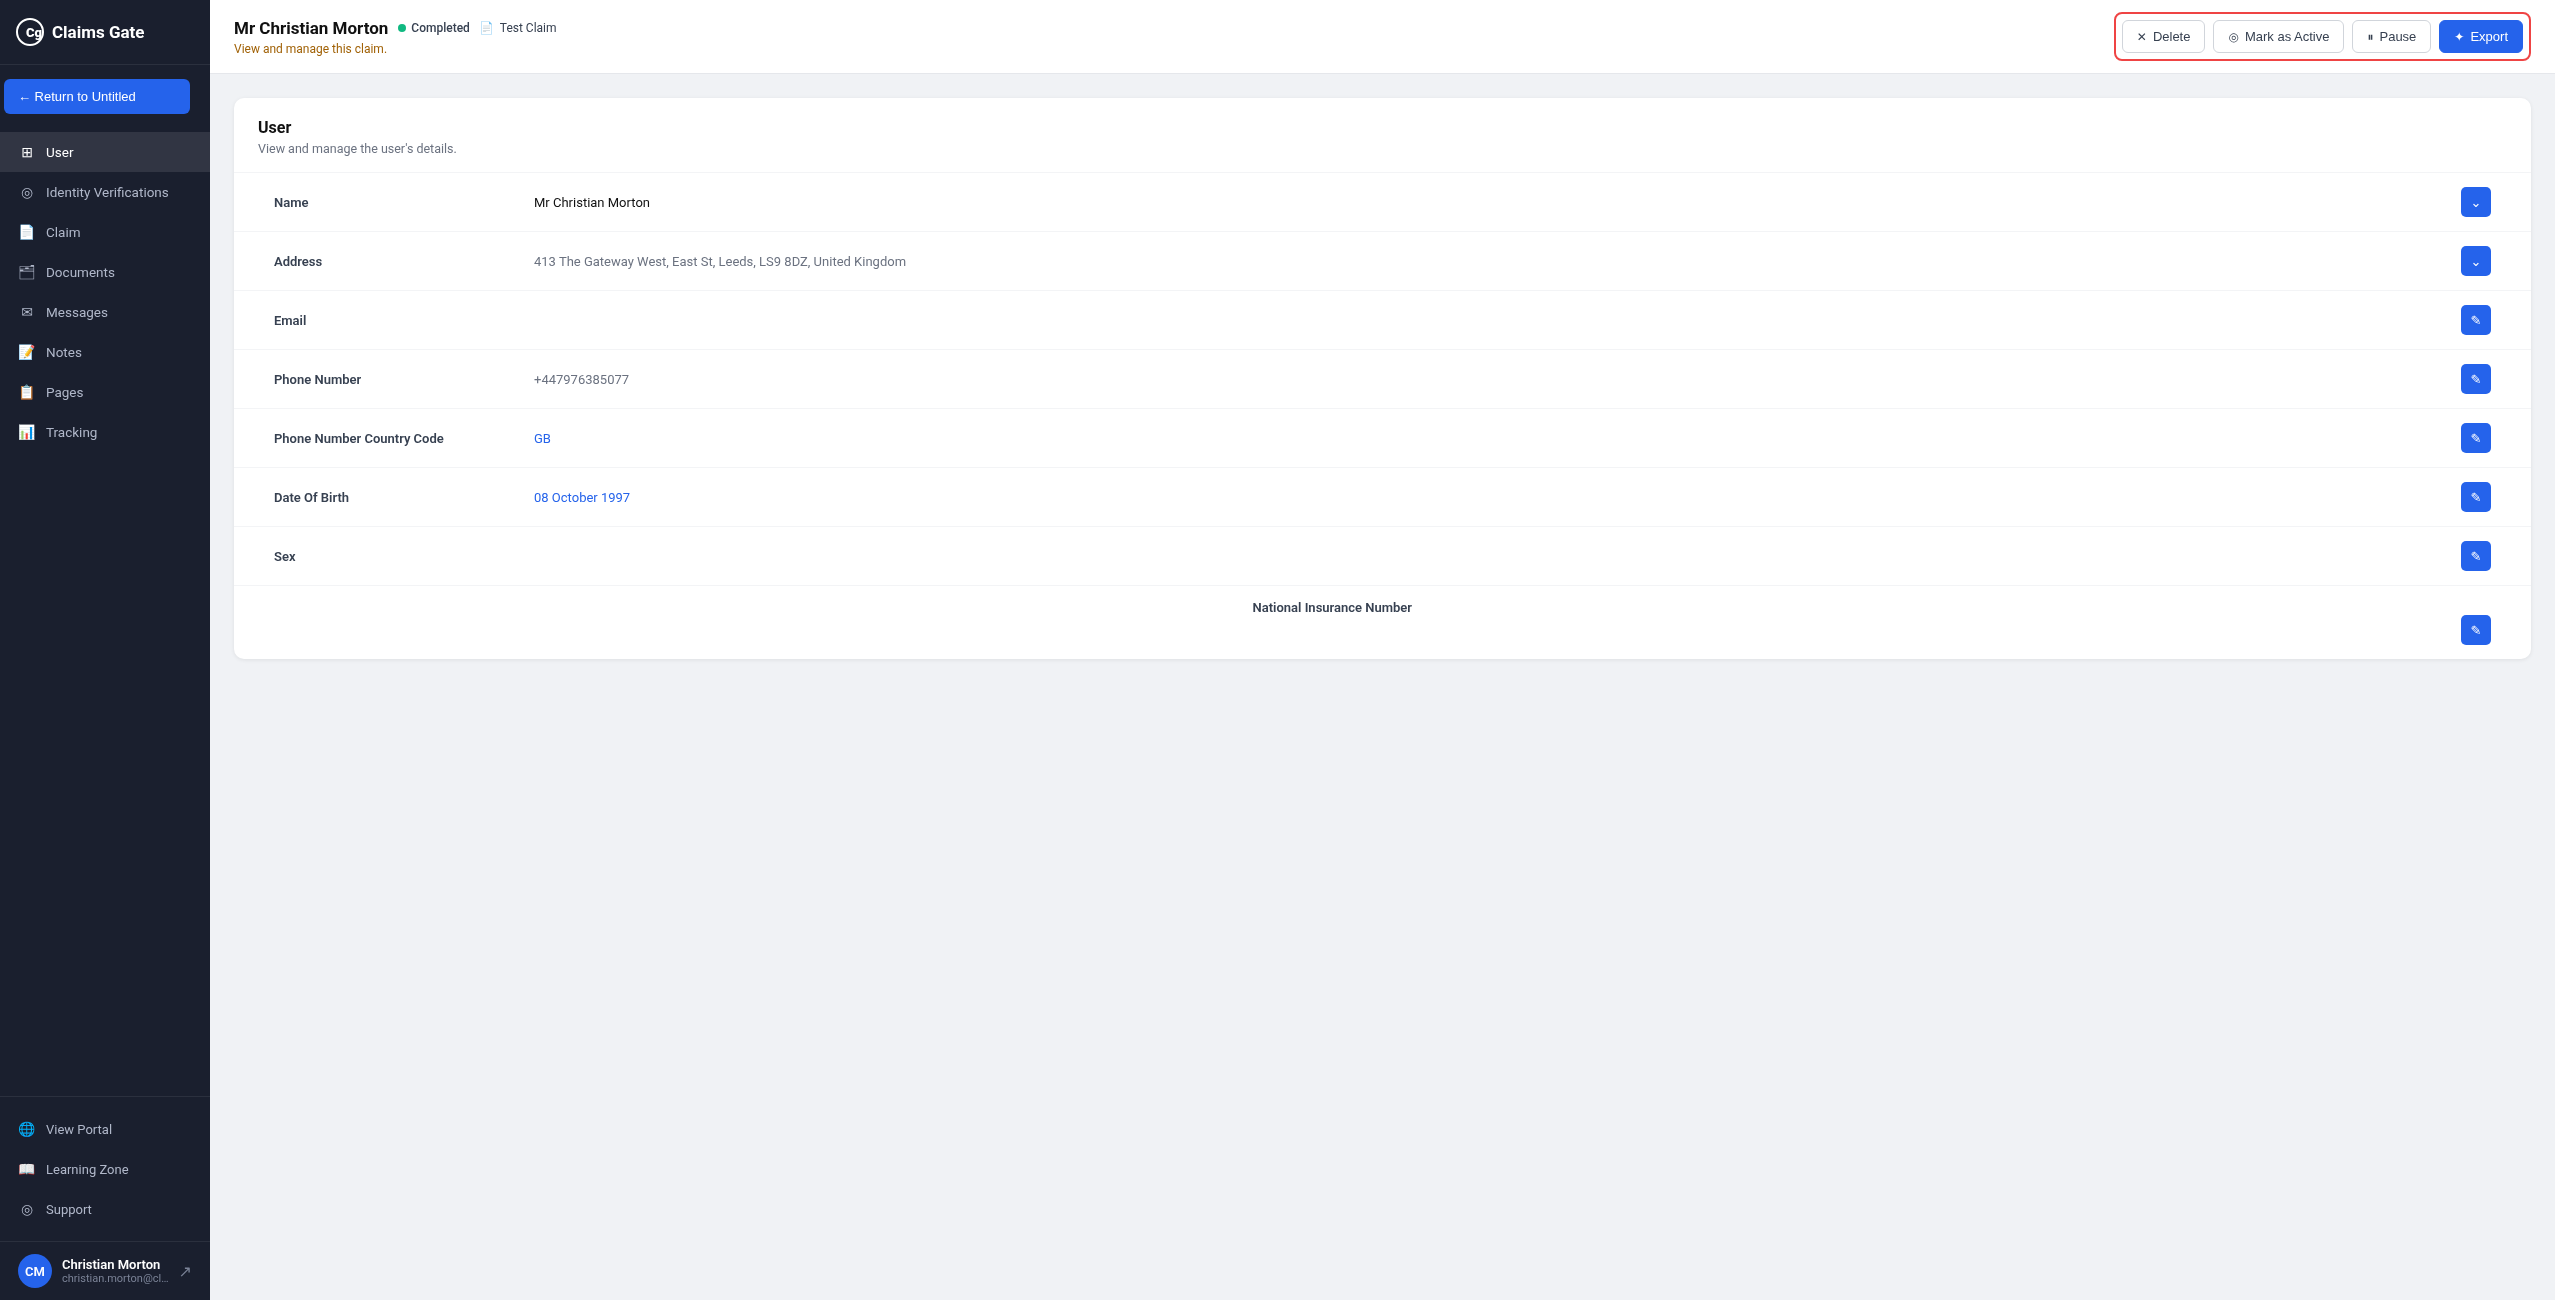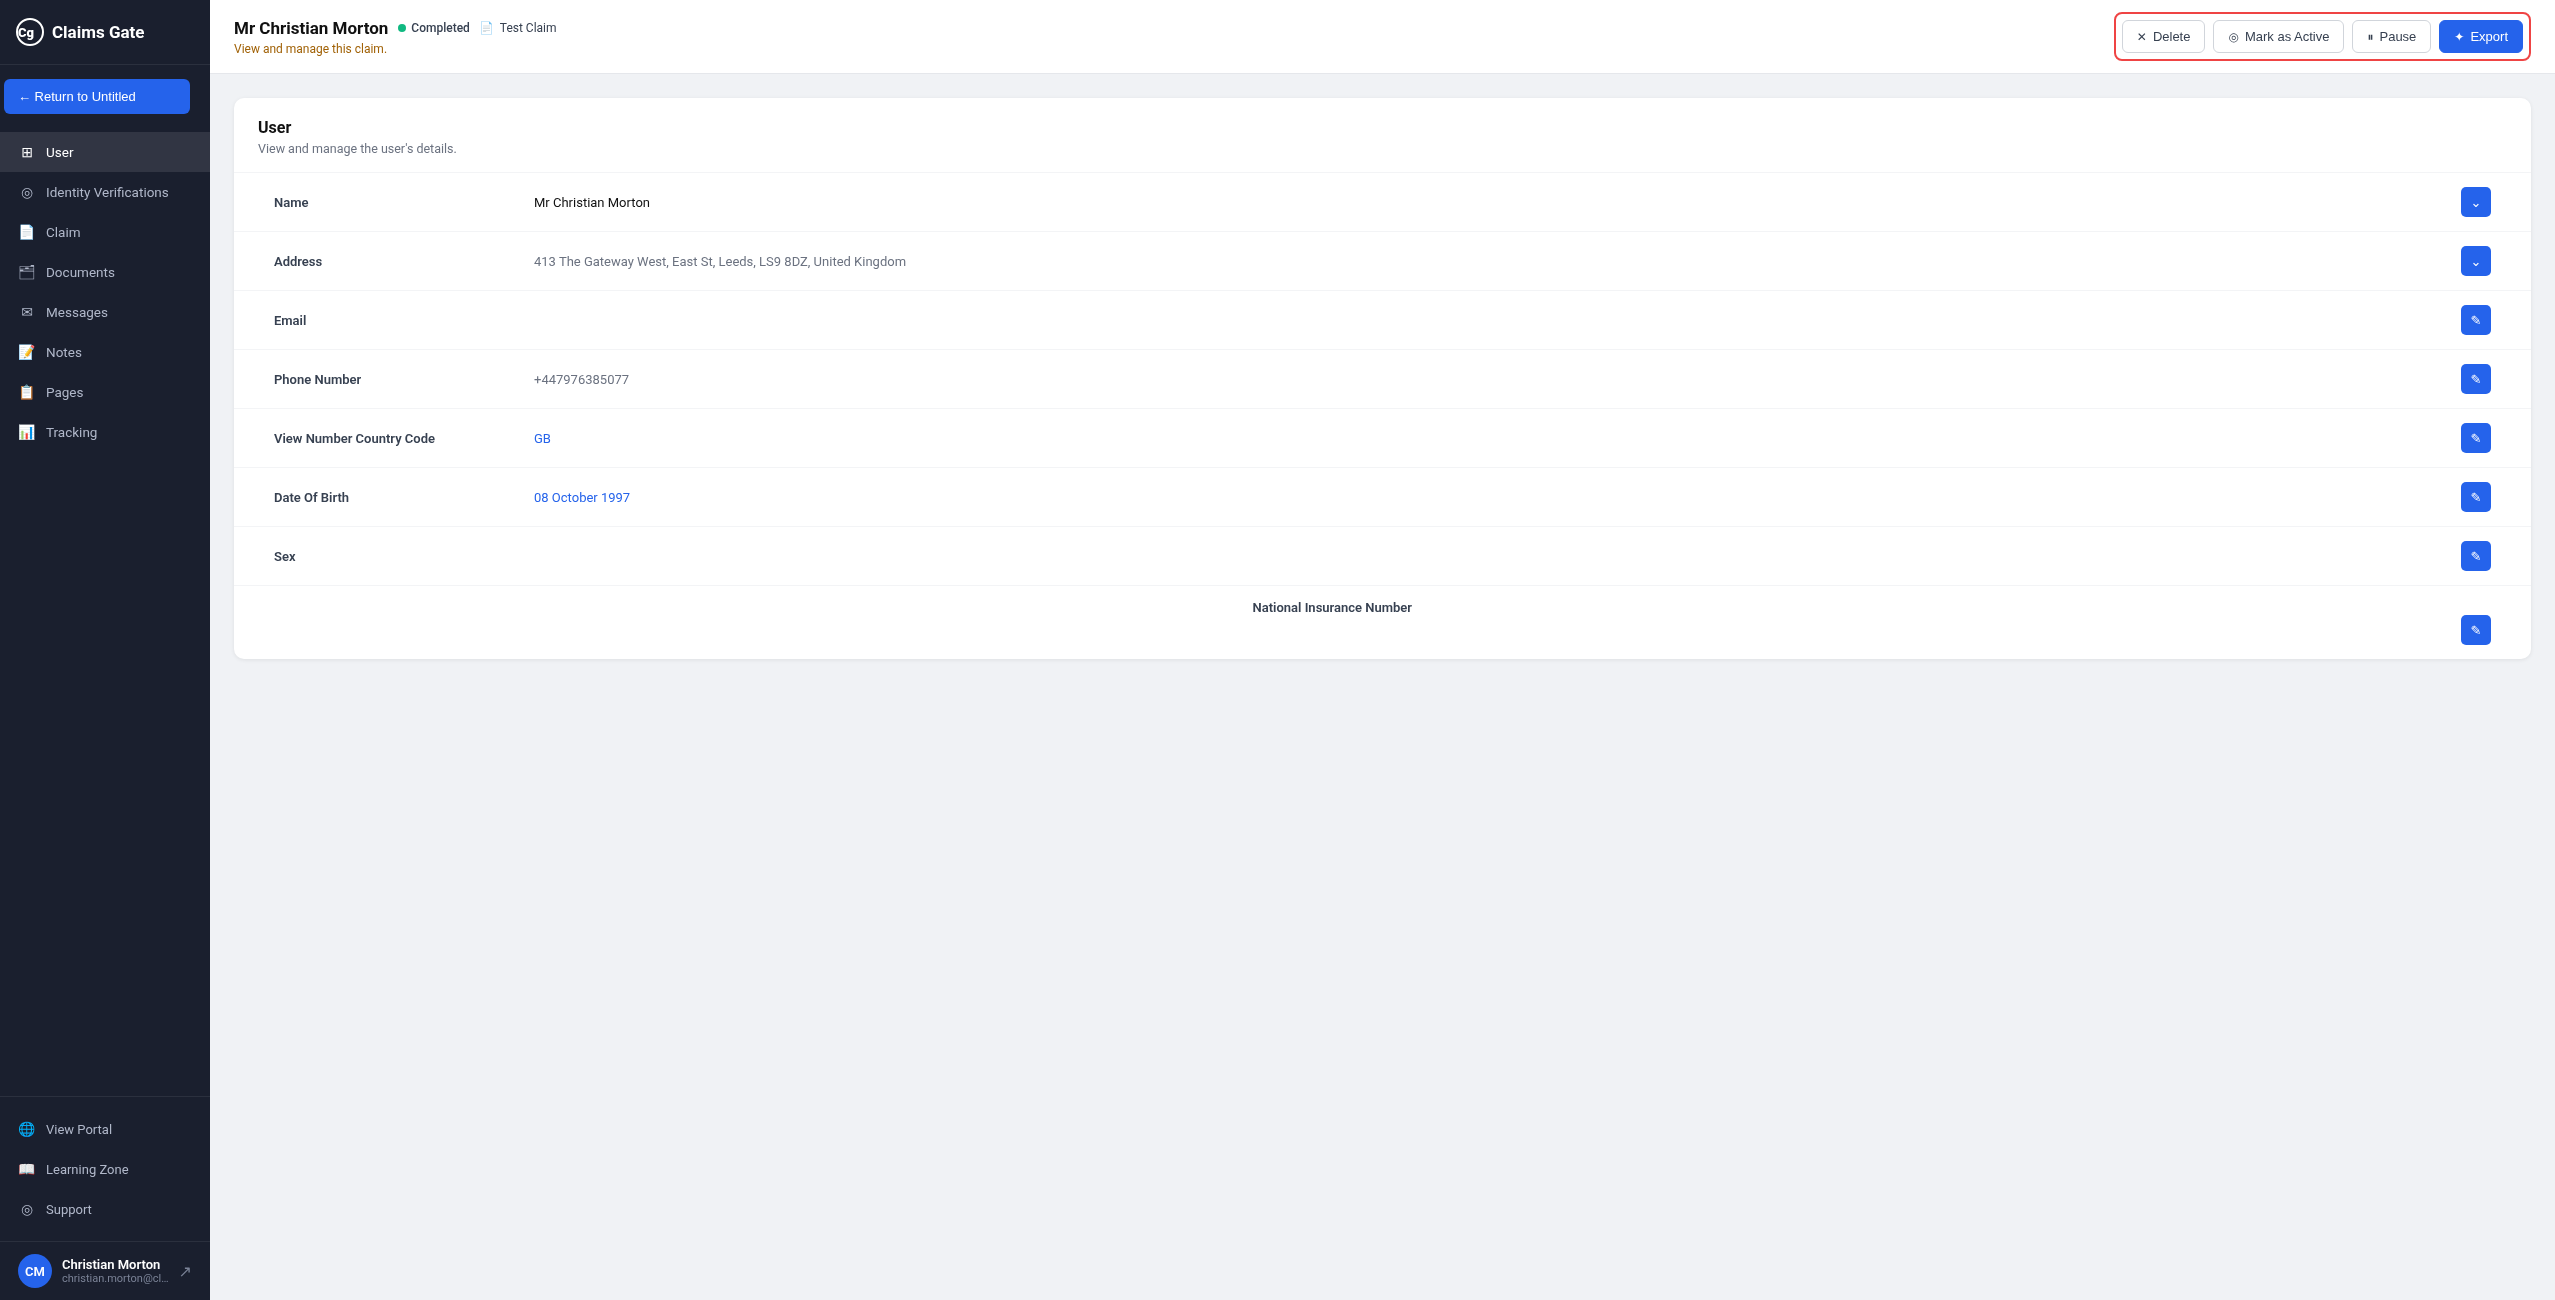--- a/index.html
+++ b/index.html
@@ -22,21 +22,21 @@
       gap: 8px;
       font-size: 17px;
       font-weight: 700;
       color: #fff;
       border-bottom: 1px solid rgba(255,255,255,0.08);
     }
     .sidebar-logo-icon {
       width: 28px; height: 28px;
       border: 2px solid #fff;
       border-radius: 50%;
-      display: flex; align-items: center; justify-content: flex-start;
+      display: flex; align-items: center; justify-content: flex-end;
       font-size: 13px; font-weight: 900;
     }
     .return-btn {
       margin: 14px 4px;
       background: #2563eb;
       color: #fff;
       border: none;
       border-radius: 6px;
       padding: 10px 14px;
       font-size: 13px;
@@ -305,21 +305,21 @@
 
       <div class="field-row">
         <div class="field-label">Phone Number</div>
         <div class="field-value link-color">+447976385077</div>
         <div class="field-actions">
           <button class="action-btn-blue">✎</button>
         </div>
       </div>
 
       <div class="field-row">
-        <div class="field-label">View Number Country Code</div>
+        <div class="field-label">Phone Number Country Code</div>
         <div class="field-value blue">GB</div>
         <div class="field-actions">
           <button class="action-btn-blue">✎</button>
         </div>
       </div>
 
       <div class="field-row">
         <div class="field-label">Date Of Birth</div>
         <div class="field-value blue">08 October 1997</div>
         <div class="field-actions">

